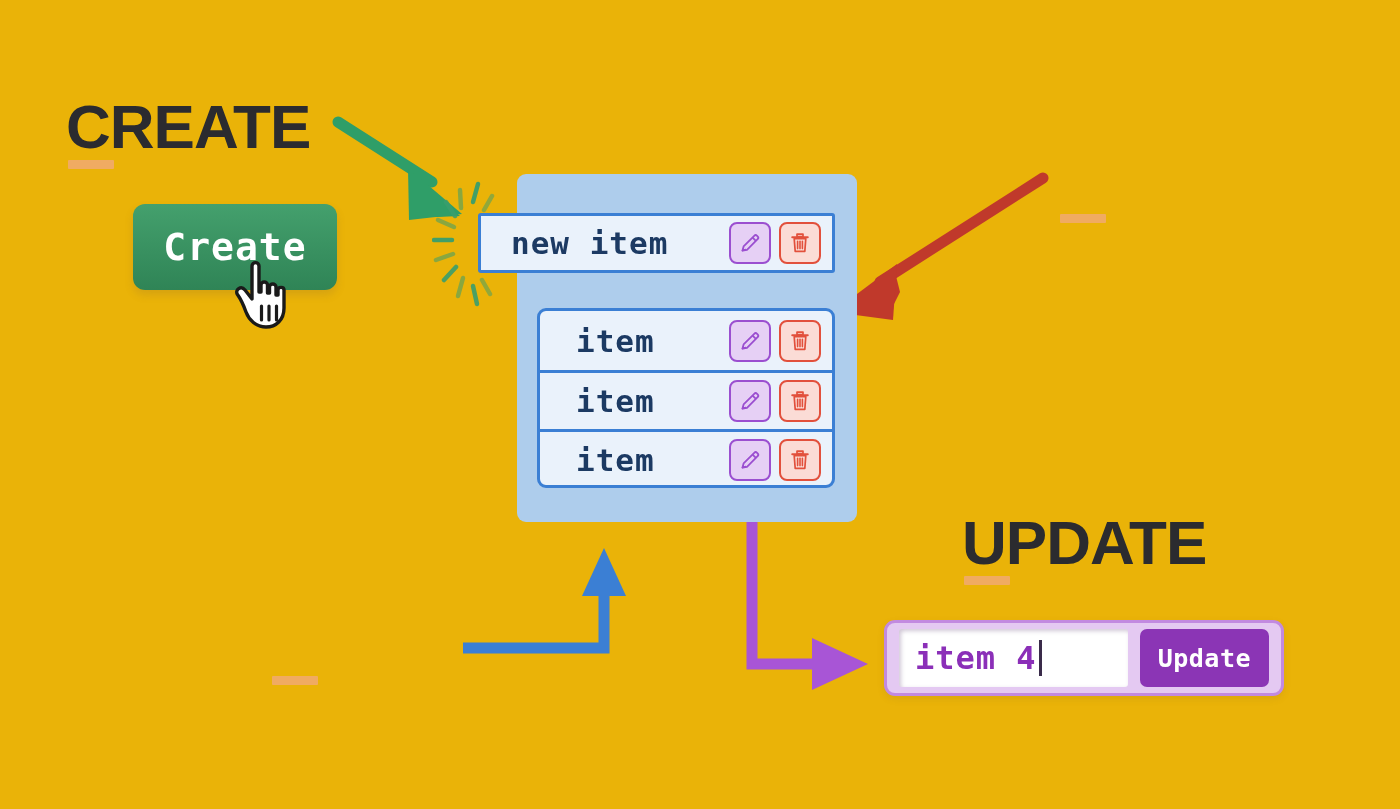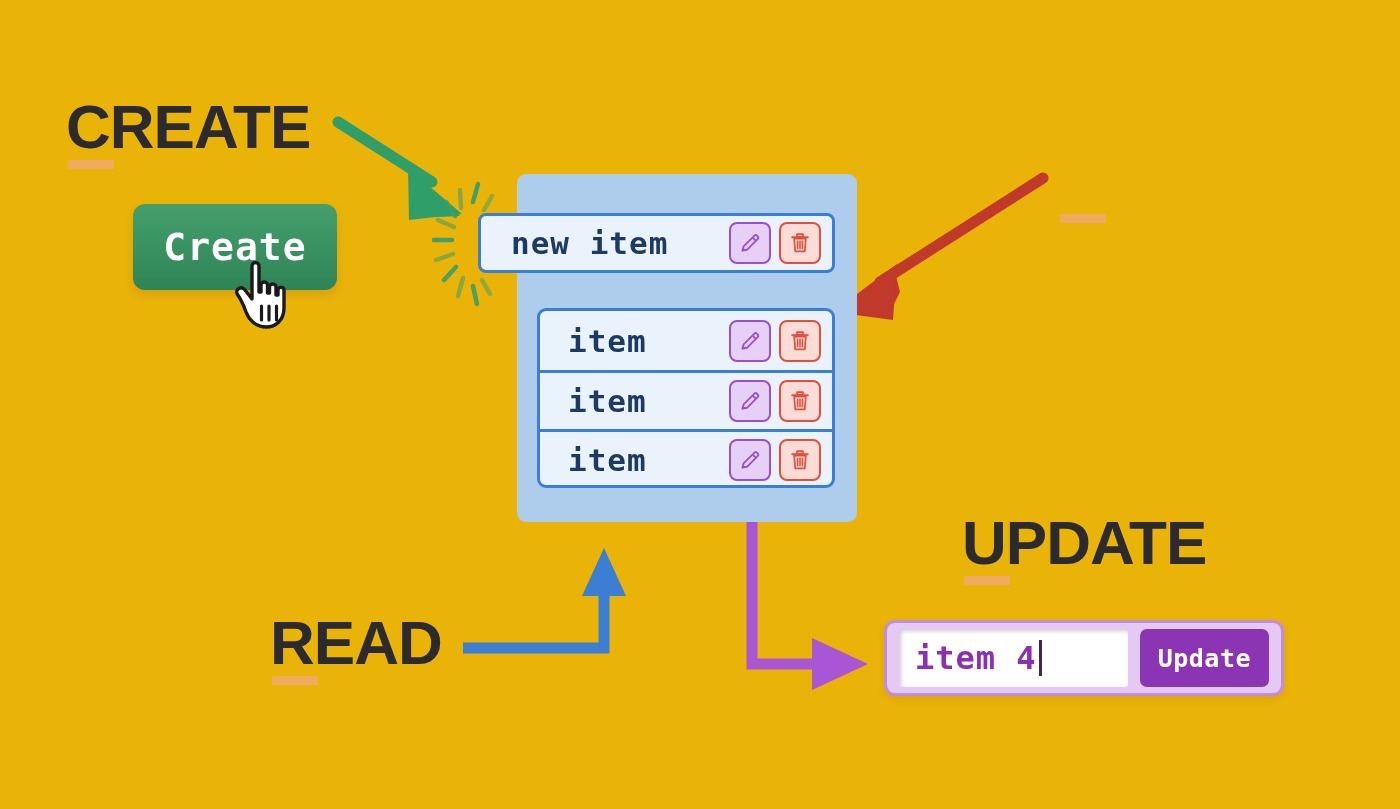--- a/index.html
+++ b/index.html
@@ -115,21 +115,21 @@
     align-items: center;
     background: #eaf2fb;
     box-sizing: border-box;
   }
   #row-new {
     left: 478px;
     top: 213px;
     width: 357px;
     height: 60px;
     border: 3px solid #3b7fd4;
-    border-radius: 8px;
+    border-radius: 3px;
   }
   #item-group {
     position: absolute;
     left: 537px;
     top: 308px;
     width: 298px;
     height: 180px;
     border: 3px solid #3b7fd4;
     border-radius: 9px;
     background: #eaf2fb;
@@ -149,21 +149,21 @@
 
   .row-text {
     font-family: "DejaVu Sans Mono", monospace;
     font-weight: bold;
     font-size: 31px;
     color: #1c3a63;
     letter-spacing: 1px;
     flex: 1;
   }
   #row-new .row-text { padding-left: 30px; }
-  .item-row .row-text { padding-left: 28px; }
+  .item-row .row-text { padding-left: 36px; }
 
   .row-actions {
     display: flex;
     align-items: center;
     gap: 8px;
     padding-right: 11px;
   }
 
   .icon-btn {
     width: 42px;
@@ -259,21 +259,20 @@
 </head>
 <body>
 
 <div id="stage">
 
   <div class="op-label" id="label-create">CREATE</div>
   <div class="op-underline" id="underline-create"></div>
 
   <div class="op-underline" id="underline-delete"></div>
 
-  <div class="op-label" id="label-read">READ</div>
   <div class="op-underline" id="underline-read"></div>
 
   <div class="op-label" id="label-update">UPDATE</div>
   <div class="op-underline" id="underline-update"></div>
 
   <button id="create-button">
     <span id="create-button-label">Create</span>
   </button>
 
   <svg id="hand-cursor" viewBox="0 0 62 72">

